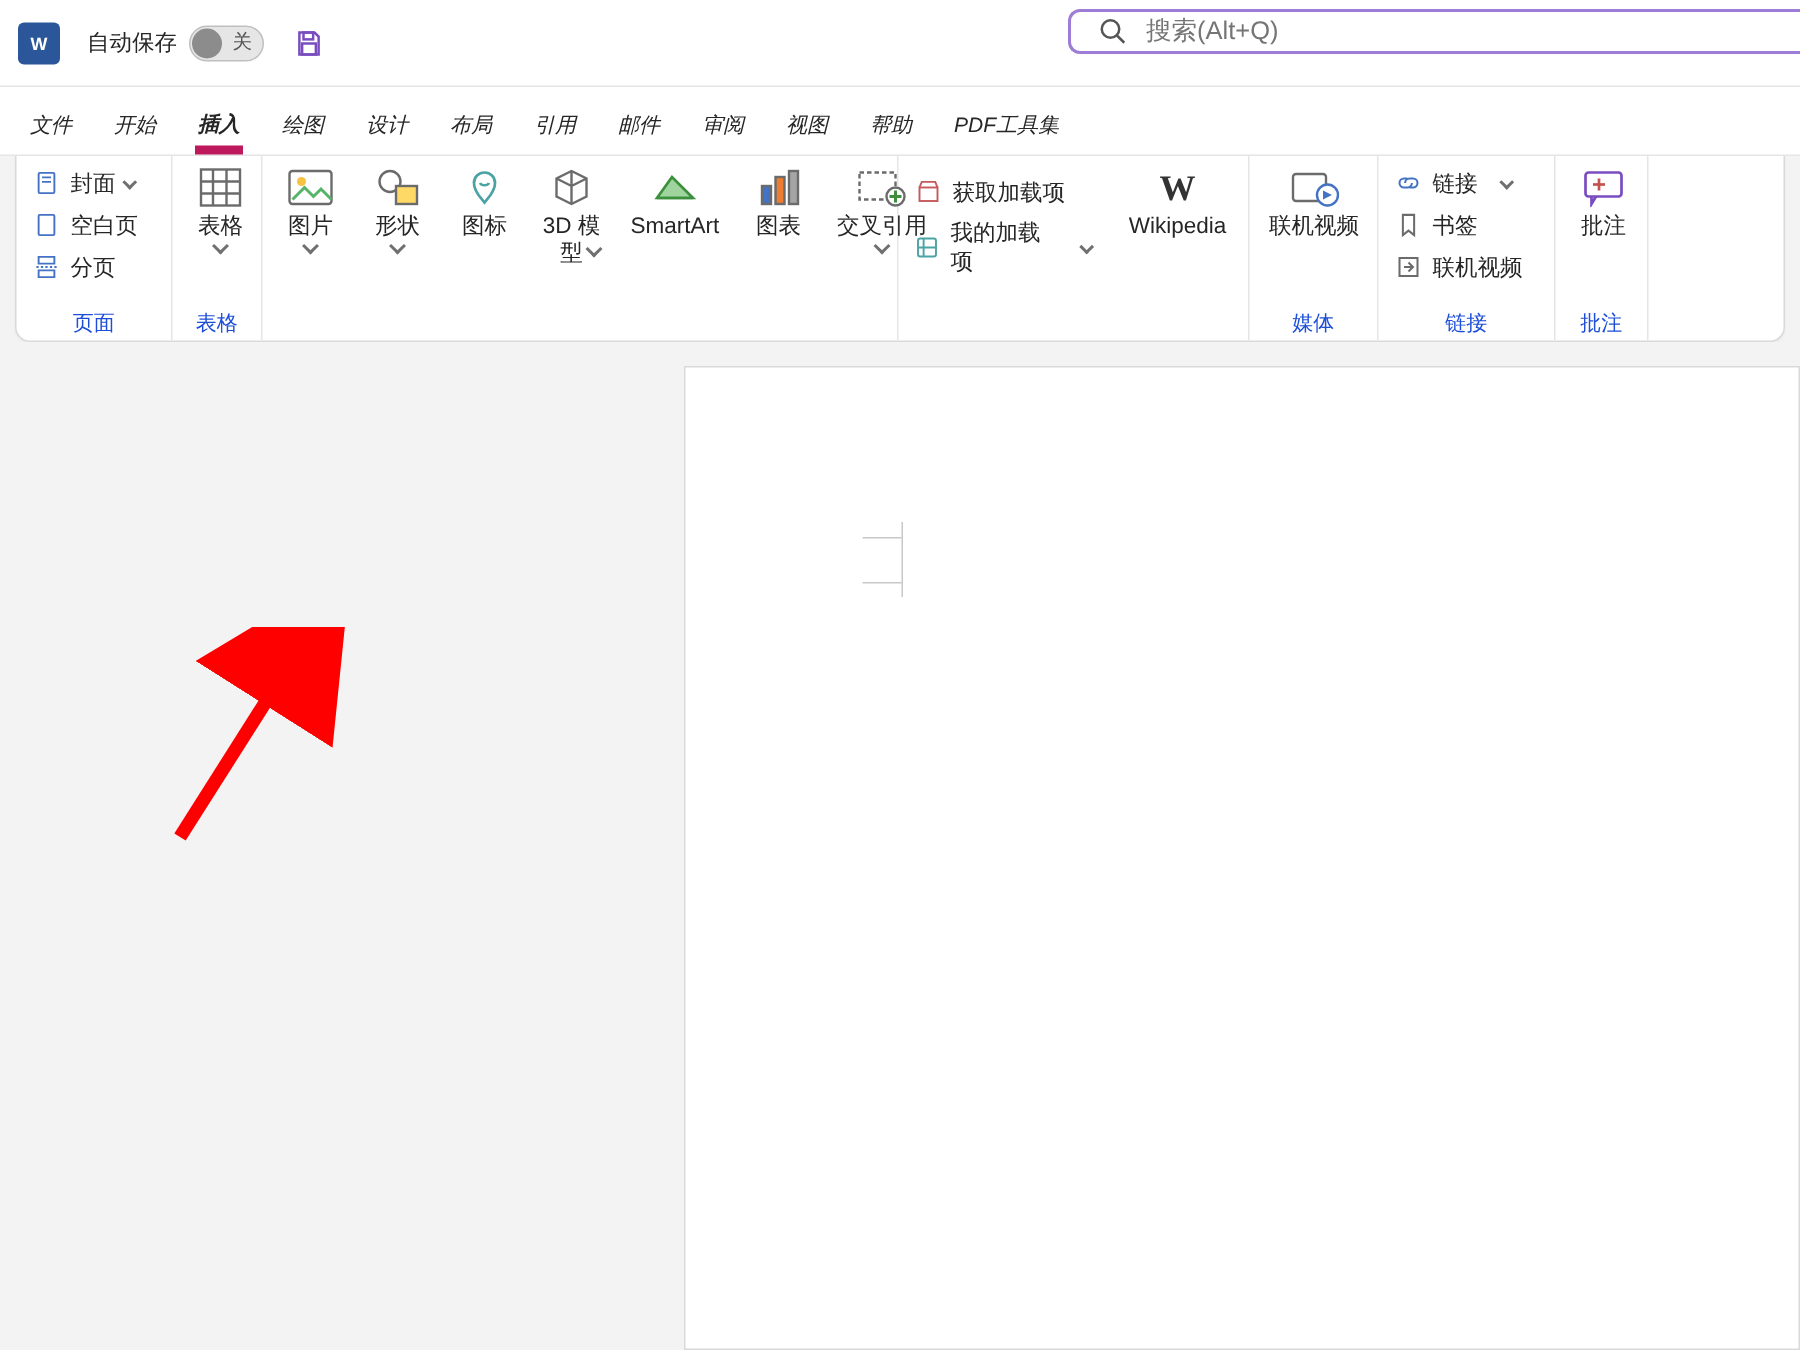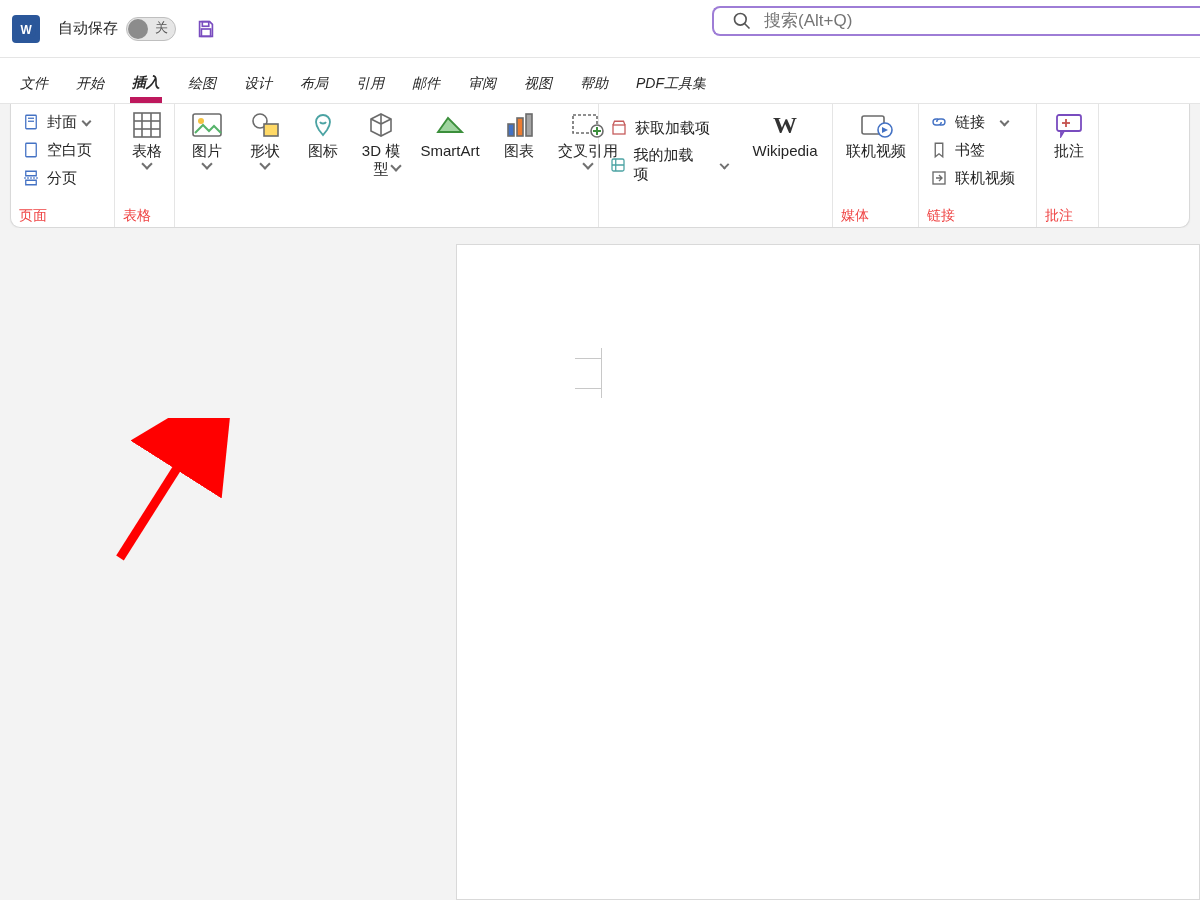--- a/index.html
+++ b/index.html
@@ -137,23 +137,23 @@
     padding: 4px 8px 0 8px;
   }
   .group.noborder { border-right: none; }
   .group-body {
     flex: 1;
     display: flex;
     align-items: flex-start;
     gap: 10px;
   }
   .group-label {
-    text-align: left;
+    text-align: center;
     font-size: 14px;
-    color: #ef4444;
+    color: #1d4ed8;
     padding: 3px 0 2px 0;
   }
 
   
   .vlist {
     display: flex; flex-direction: column; gap: 4px;
     margin-top: 2px;
   }
   .vbtn {
     display: flex; align-items: center; gap: 6px;

